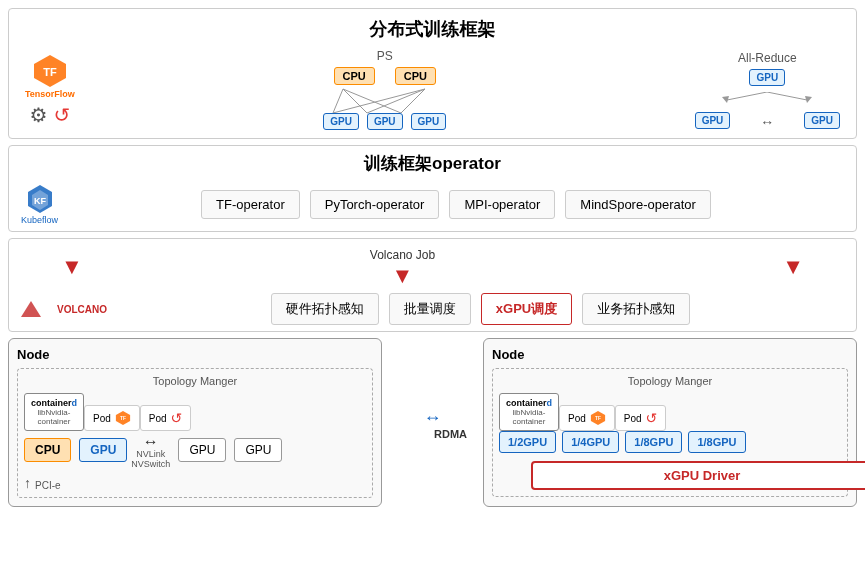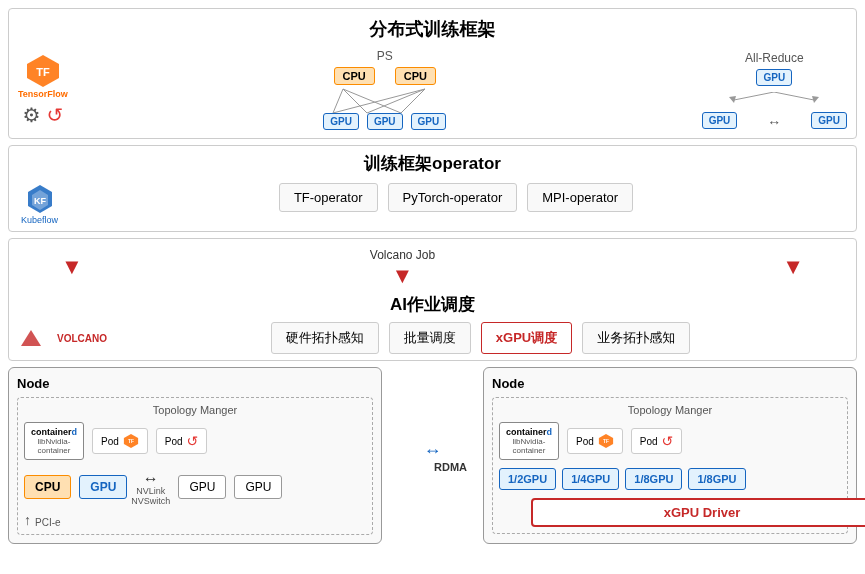--- a/index.html
+++ b/index.html
@@ -16,21 +16,21 @@
       padding: 8px;
       display: flex;
       flex-direction: column;
       gap: 6px;
     }
 
     
     .section1 {
       border: 1px solid #ccc;
       border-radius: 4px;
-      padding: 8px 9px;
+      padding: 8px 16px;
       position: relative;
     }
     .section1-title {
       text-align: center;
       font-size: 18px;
       font-weight: bold;
       margin-bottom: 8px;
     }
     .section1-body {
       display: flex;
@@ -109,21 +109,21 @@
       padding: 6px 12px;
     }
     .section2-title {
       text-align: center;
       font-size: 17px;
       font-weight: bold;
       margin-bottom: 8px;
     }
     .section2-body {
       display: flex;
-      align-items: flex-start;
+      align-items: center;
       gap: 10px;
     }
     .kubeflow-logo {
       display: flex;
       flex-direction: column;
       align-items: center;
       font-size: 10px;
       color: #1565c0;
     }
     .operator-boxes {
@@ -221,23 +221,21 @@
       padding: 6px;
     }
     .topology-label {
       font-size: 11px;
       color: #555;
       text-align: center;
       margin-bottom: 6px;
     }
     .node-pods-row {
       display: flex;
-      gap: 8px;
-      margin-bottom: 8px;
-      align-items: center;
+      align-items: flex-end;
     }
     .container-d-box {
       border: 1px solid #888;
       border-radius: 3px;
       padding: 4px 6px;
       font-size: 9px;
       background: #fff;
       text-align: center;
       min-width: 60px;
     }
@@ -442,39 +440,39 @@
           <polygon points="16,2 28,9 28,23 16,30 4,23 4,9" fill="#1565c0" opacity="0.85"></polygon>
           <polygon points="16,7 24,12 24,22 16,27 8,22 8,12" fill="white" opacity="0.3"></polygon>
           <text x="16" y="21" text-anchor="middle" fill="white" font-size="9" font-weight="bold">KF</text>
         </svg>
         <span style="font-size:9px;color:#1565c0;">Kubeflow</span>
       </div>
       <div class="operator-boxes">
         <div class="operator-box">TF-operator</div>
         <div class="operator-box">PyTorch-operator</div>
         <div class="operator-box">MPI-operator</div>
+        <div class="operator-box">MindSpore-operator</div>
       </div>
     </div>
   </div>
 
   <div class="section3">
     <div class="section3-arrows-wrapper">
       <div style="display:flex;flex-direction:column;align-items:center;gap:0;">
         <span style="font-size:22px;color:#c62828;">▼</span>
       </div>
       <div style="text-align:center;">
         <span style="font-size:12px;color:#333;margin-left:-60px;">Volcano Job</span>
         <br>
         <span style="font-size:22px;color:#c62828;margin-left:-60px;">▼</span>
       </div>
       <div style="display:flex;flex-direction:column;align-items:center;">
         <span style="font-size:22px;color:#c62828;">▼</span>
       </div>
     </div>
-    <div class="section3-title">AI作业调度</div>
     <div class="section3-body">
       <div class="volcano-logo">
         <svg width="20" height="16" viewBox="0 0 20 16">
           <polygon points="10,0 0,16 20,16" fill="#c62828" opacity="0.8"></polygon>
         </svg>
         <span style="font-size:10px;color:#c62828;font-weight:bold;">VOLCANO</span>
       </div>
       <div class="dispatch-boxes">
         <div class="dispatch-box">硬件拓扑感知</div>
         <div class="dispatch-box">批量调度</div>

